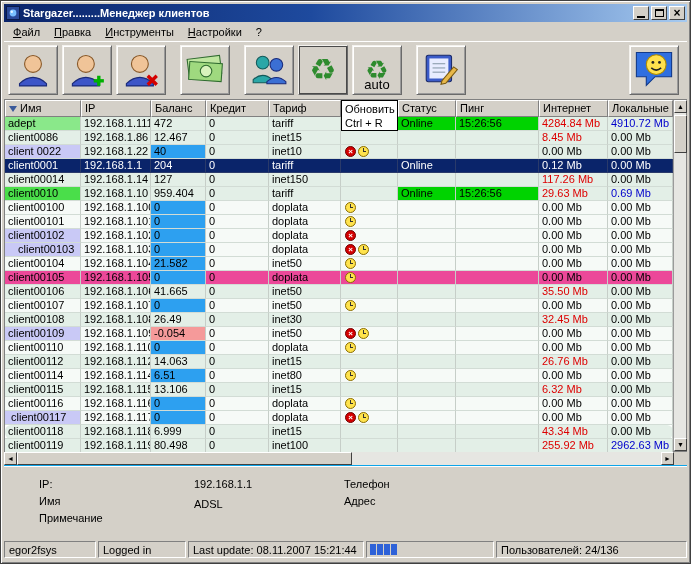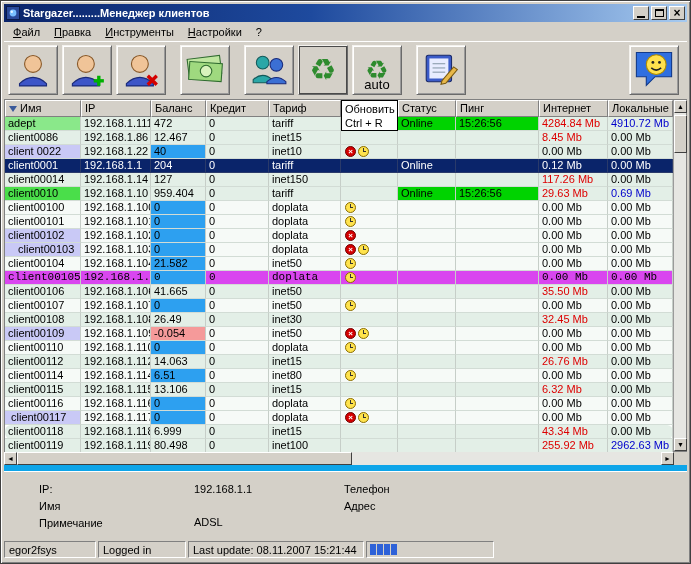--- a/index.html
+++ b/index.html
@@ -76,21 +76,21 @@
     border:1px solid; border-color:#fff #404040 #404040 #fff; }
   .hscrollrow{ display:flex; height:13px; }
   .hscroll{ position:relative; width:670px; height:13px; background:#e6e6e2; }
   .sarrow.left{ left:0; top:0; }
   .sarrow.right{ right:0; top:0; }
   .hthumb{ position:absolute; left:13px; top:0; width:335px; height:13px; background:#d4d0c8;
     border:1px solid; border-color:#fff #404040 #404040 #fff; }
   .scorner{ width:13px; height:13px; background:#d4d0c8; }
 
   
-  .infopanel{ height:74px; position:relative; border-top:6px solid #0ea5e9; box-shadow: inset 0 1px 0 #fff; text-align: center; }
+  .infopanel{ height:74px; position:relative; border-top:1px solid #0ea5e9; box-shadow: inset 0 1px 0 #fff; text-align: center; }
   .infopanel span{ position:absolute; white-space:nowrap; }
 
   
   .statusbar{ height:19px; display:flex; gap:2px; align-items:flex-end; padding-top:2px; }
   .sb-panel{ height:17px; background:#d4d0c8; border:1px solid; border-color:#808080 #fff #fff #808080;
     padding:2px 4px; white-space:nowrap; overflow:hidden; }
   .sb-user{ width:92px; }
   .sb-login{ width:88px; }
   .sb-update{ width:176px; }
   .sb-progress{ width:128px; display:flex; gap:1px; align-items:center; padding:2px 3px; }
@@ -378,21 +378,21 @@
           <div class="cell c-credit">0</div>
           <div class="cell c-tariff">inet50</div>
           <div class="cell c-flags">
             <span class="fic ic-clock"></span>
           </div>
           <div class="cell c-status"></div>
           <div class="cell c-ping"></div>
           <div class="cell c-internet">0.00 Mb</div>
           <div class="cell c-local">0.00 Mb</div>
         </div>
-        <div class="grow" style="background: #d946ef; font-family: Liberation Mono, monospace;">
+        <div class="grow" style="background: #ec4899;">
           <div class="cell c-name">client00105</div>
           <div class="cell c-ip">192.168.1.105</div>
           <div class="cell c-balance" style="background: rgb(45, 160, 240);">0</div>
           <div class="cell c-credit">0</div>
           <div class="cell c-tariff">doplata</div>
           <div class="cell c-flags">
             <span class="fic ic-clock"></span>
           </div>
           <div class="cell c-status"></div>
           <div class="cell c-ping"></div>
@@ -576,30 +576,31 @@
       <span class="sarrow right">►</span>
     </div>
     <div class="scorner"></div>
   </div>
 
   <div class="infopanel">
     <span style="left:35px; top:12px">IP:</span>
     <span style="left:190px; top:12px">192.168.1.1</span>
     <span style="left:340px; top:12px">Телефон</span>
     <span style="left:35px; top:29px">Имя</span>
-    <span style="left:190px; top:45px">ADSL</span>
+    <span style="left:190px; top:32px">ADSL</span>
     <span style="left:340px; top:29px">Адрес</span>
     <span style="left:35px; top:46px">Примечание</span>
   </div>
 
   <div class="statusbar">
     <div class="sb-panel sb-user">egor2fsys</div>
     <div class="sb-panel sb-login">Logged in</div>
     <div class="sb-panel sb-update">Last update: 08.11.2007 15:21:44</div>
     <div class="sb-panel sb-progress">
       <span class="pblock"></span>
       <span class="pblock"></span>
       <span class="pblock"></span>
       <span class="pblock"></span>
     </div>
+    <div class="sb-panel sb-users">Пользователей: 24/136</div>
   </div>
 
 </div>
 
 </body></html>

